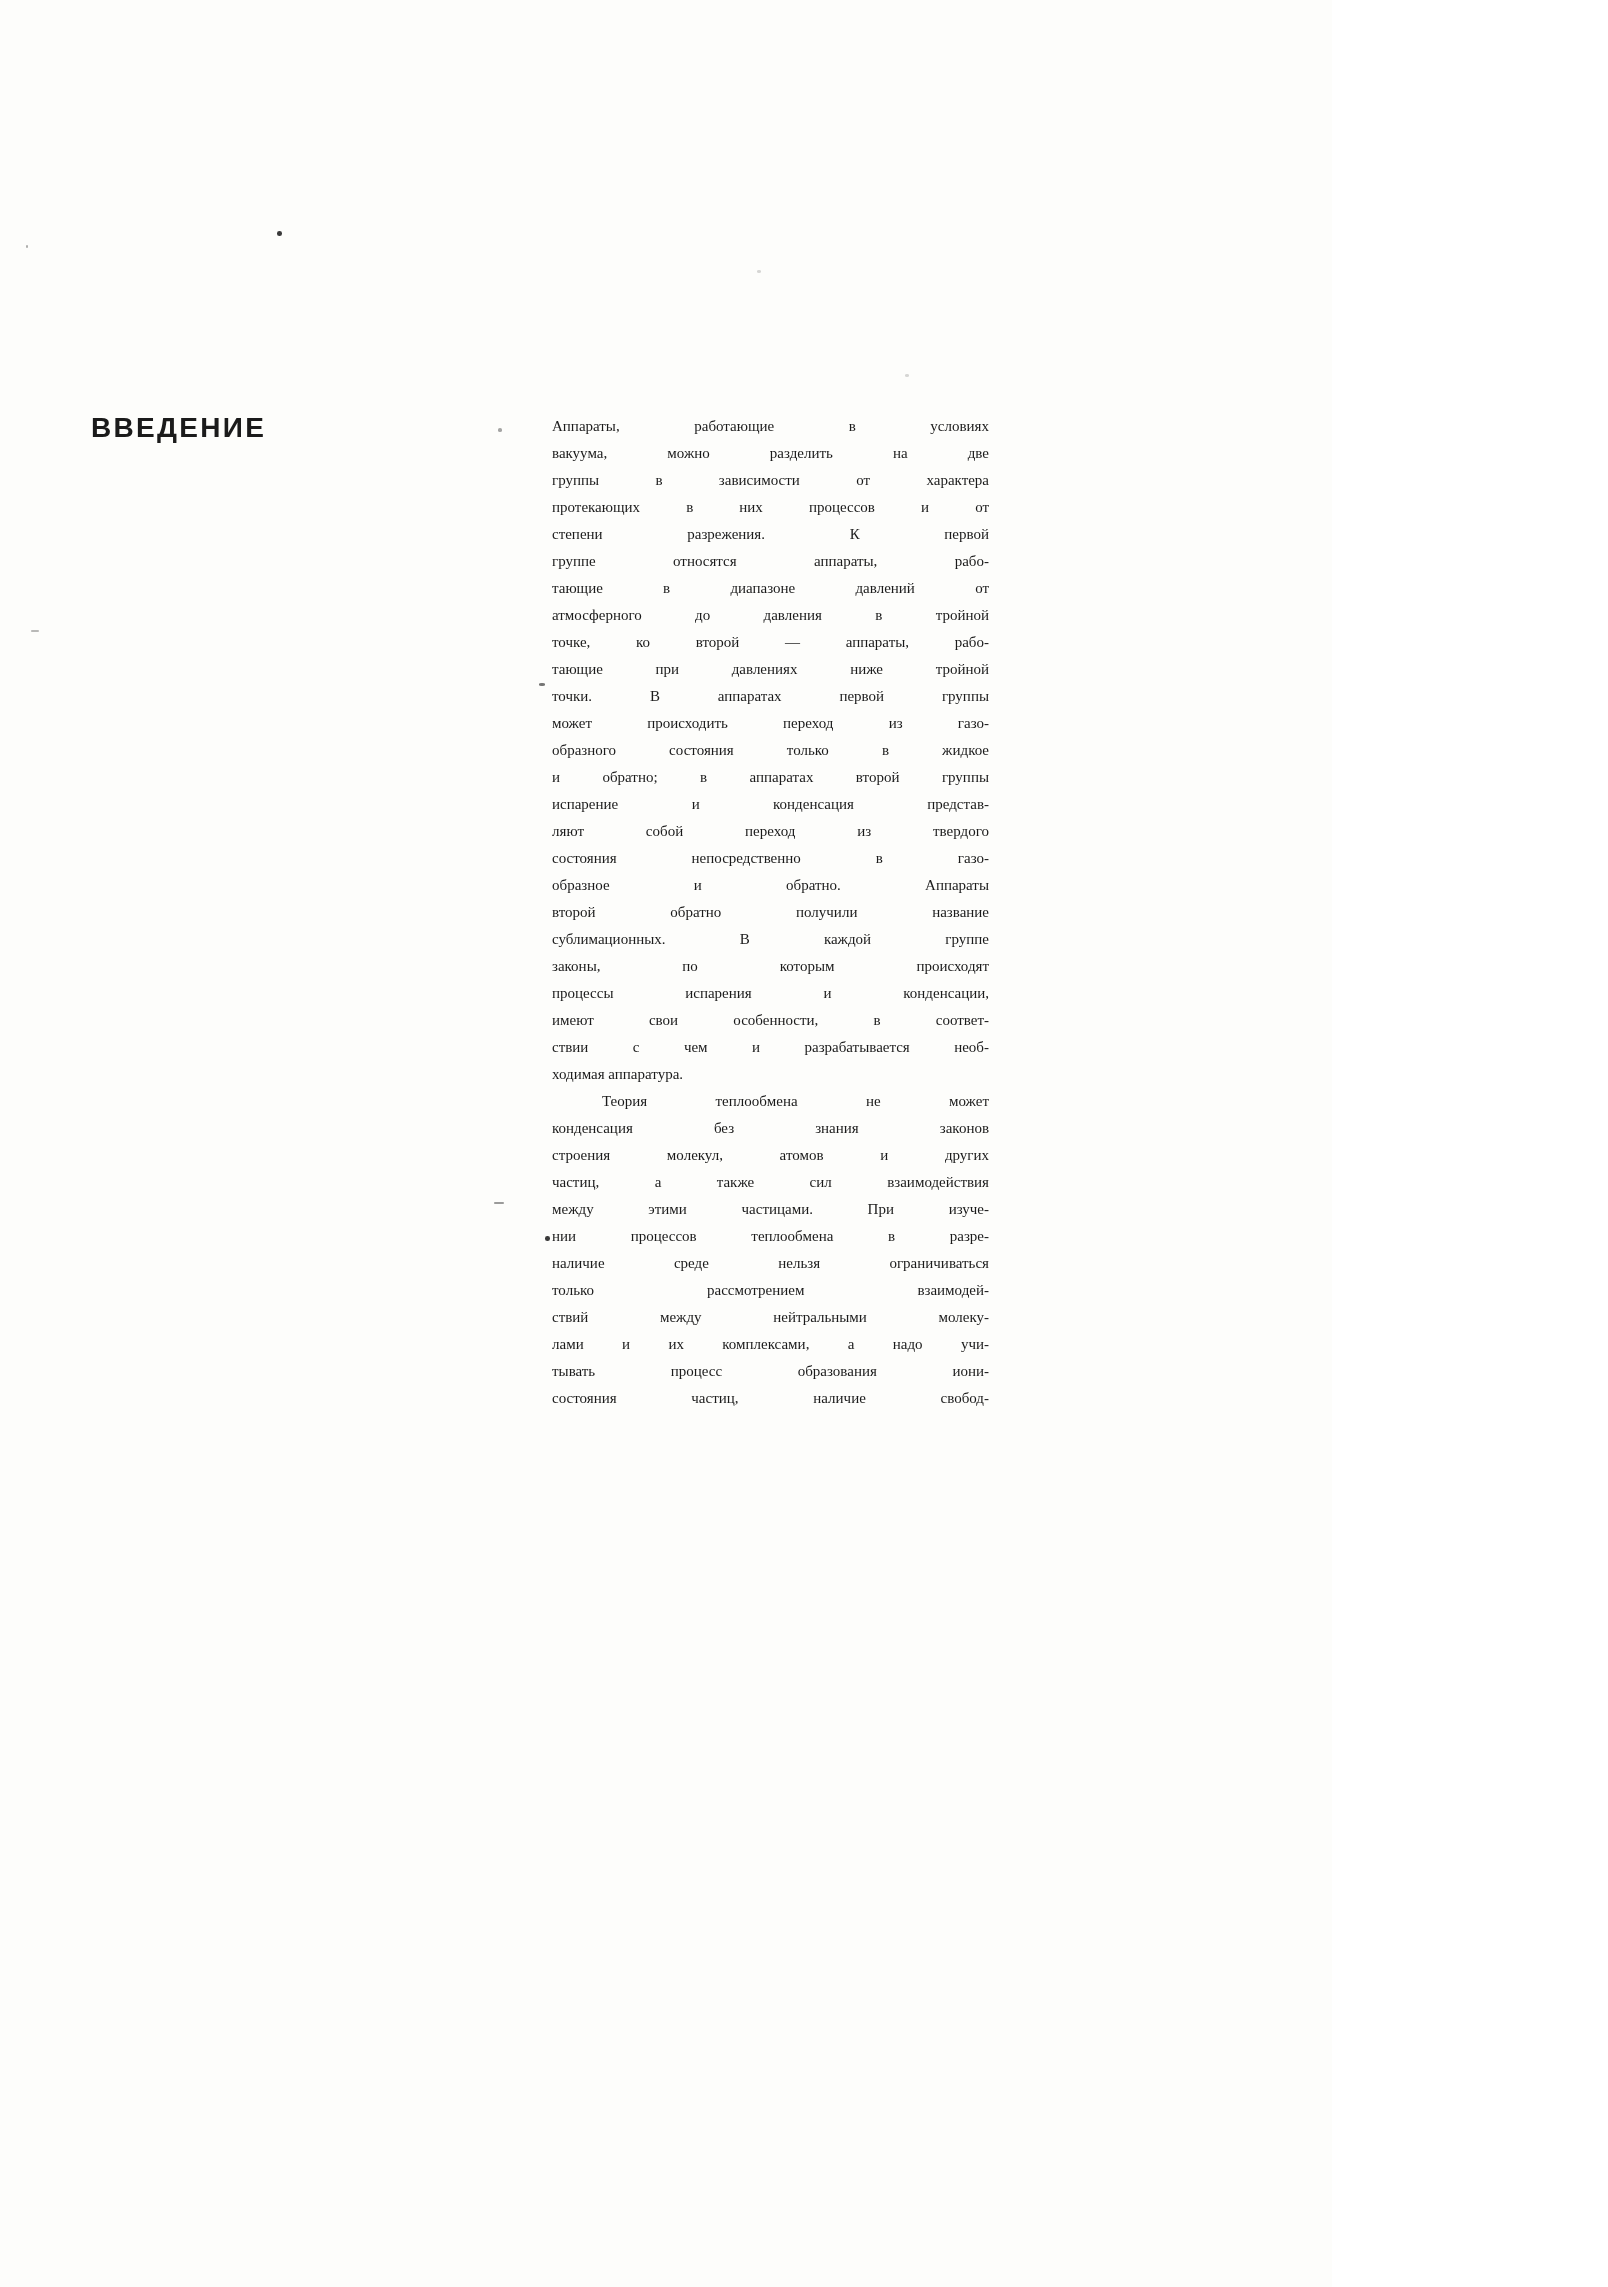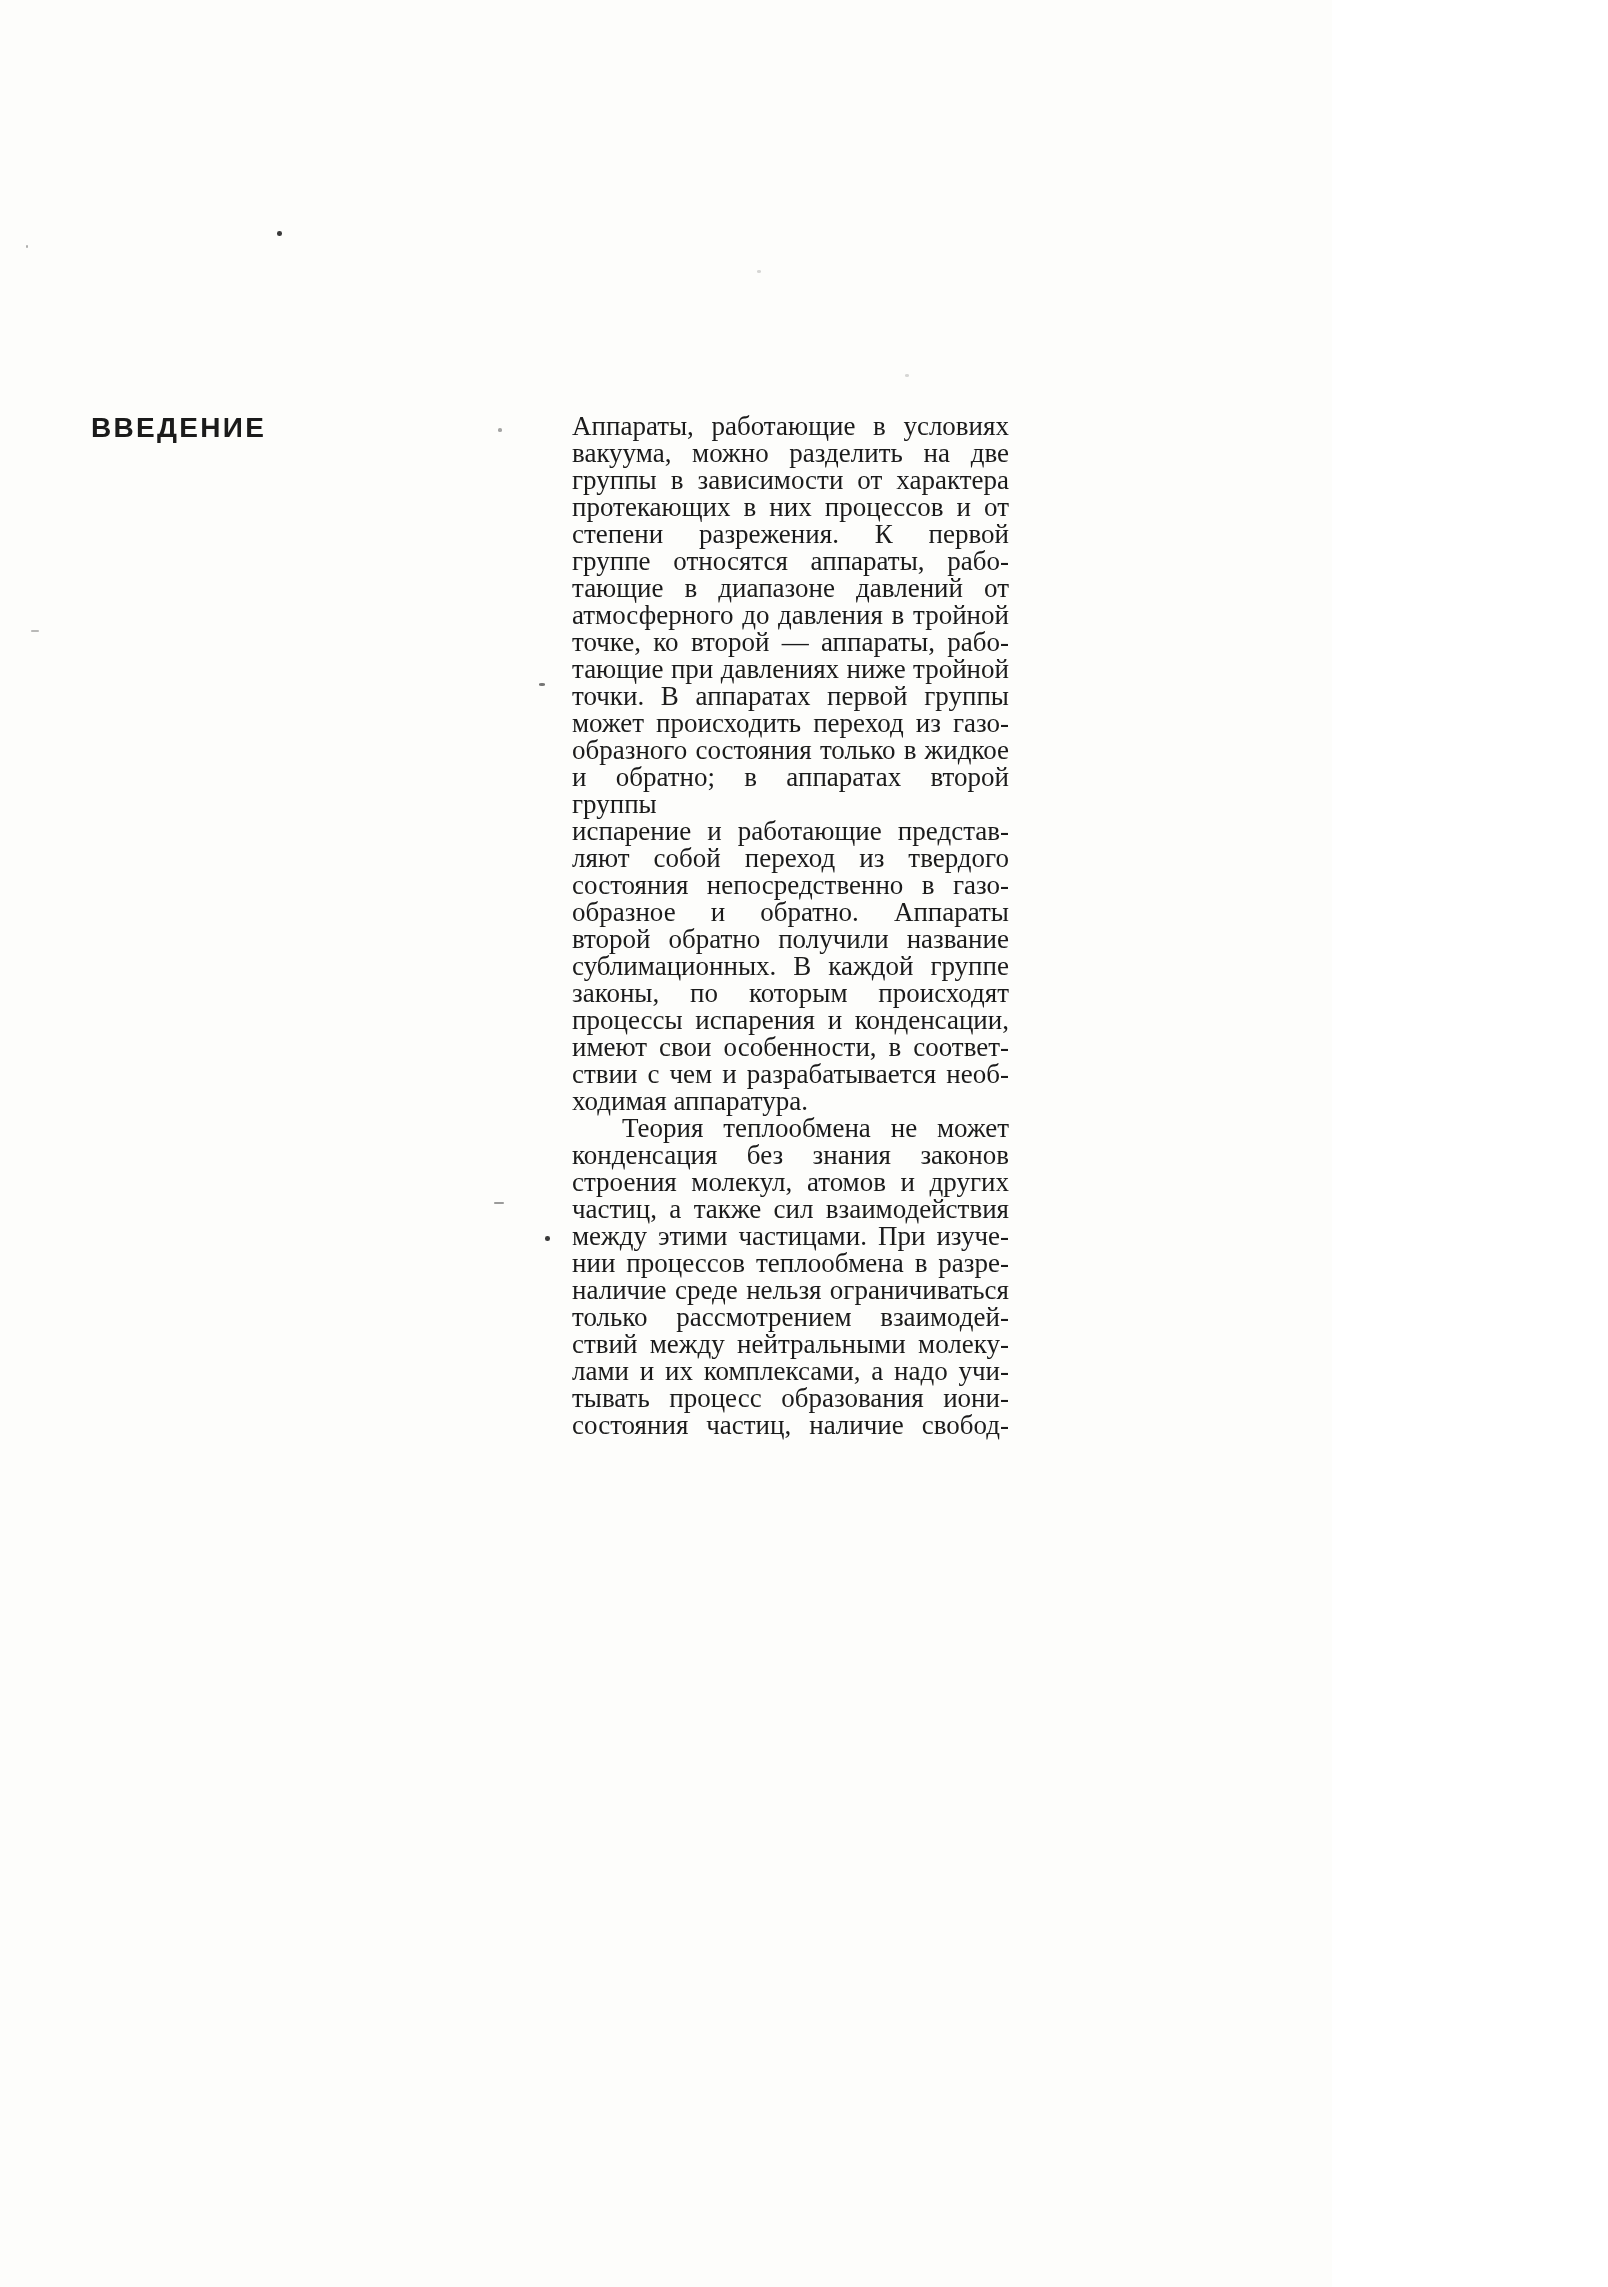--- a/index.html
+++ b/index.html
@@ -28,24 +28,24 @@
     top: 412px;
     margin: 0;
     font-family: "Liberation Sans", "DejaVu Sans", sans-serif;
     font-weight: 700;
     font-size: 28px;
     letter-spacing: 2.3px;
     color: var(--ink);
   }
   .text-column {
     position: absolute;
-    left: 572px;
+    left: 552px;
     top: 413px;
     width: 437px;
-    font-size: 27px;
+    font-size: 15px;
     line-height: 27px;
     color: var(--ink);
   }
   .line {
     text-align: justify;
     text-align-last: justify;
     -moz-text-align-last: justify;
   }
   .line.left-last {
     text-align-last: left;
@@ -83,21 +83,21 @@
       <div class="line">степени разрежения. К первой</div>
       <div class="line">группе относятся аппараты, рабо-</div>
       <div class="line">тающие в диапазоне давлений от</div>
       <div class="line">атмосферного до давления в тройной</div>
       <div class="line">точке, ко второй — аппараты, рабо-</div>
       <div class="line">тающие при давлениях ниже тройной</div>
       <div class="line">точки. В аппаратах первой группы</div>
       <div class="line">может происходить переход из газо-</div>
       <div class="line">образного состояния только в жидкое</div>
       <div class="line">и обратно; в аппаратах второй группы</div>
-      <div class="line">испарение и работающие представ-</div>
+      <div class="line">испарение и конденсация представ-</div>
       <div class="line">ляют собой переход из твердого</div>
       <div class="line">состояния непосредственно в газо-</div>
       <div class="line">образное и обратно. Аппараты</div>
       <div class="line">второй обратно получили название</div>
       <div class="line">сублимационных. В каждой группе</div>
       <div class="line">законы, по которым происходят</div>
       <div class="line">процессы испарения и конденсации,</div>
       <div class="line">имеют свои особенности, в соответ-</div>
       <div class="line">ствии с чем и разрабатывается необ-</div>
       <div class="line left-last">ходимая аппаратура.</div>

